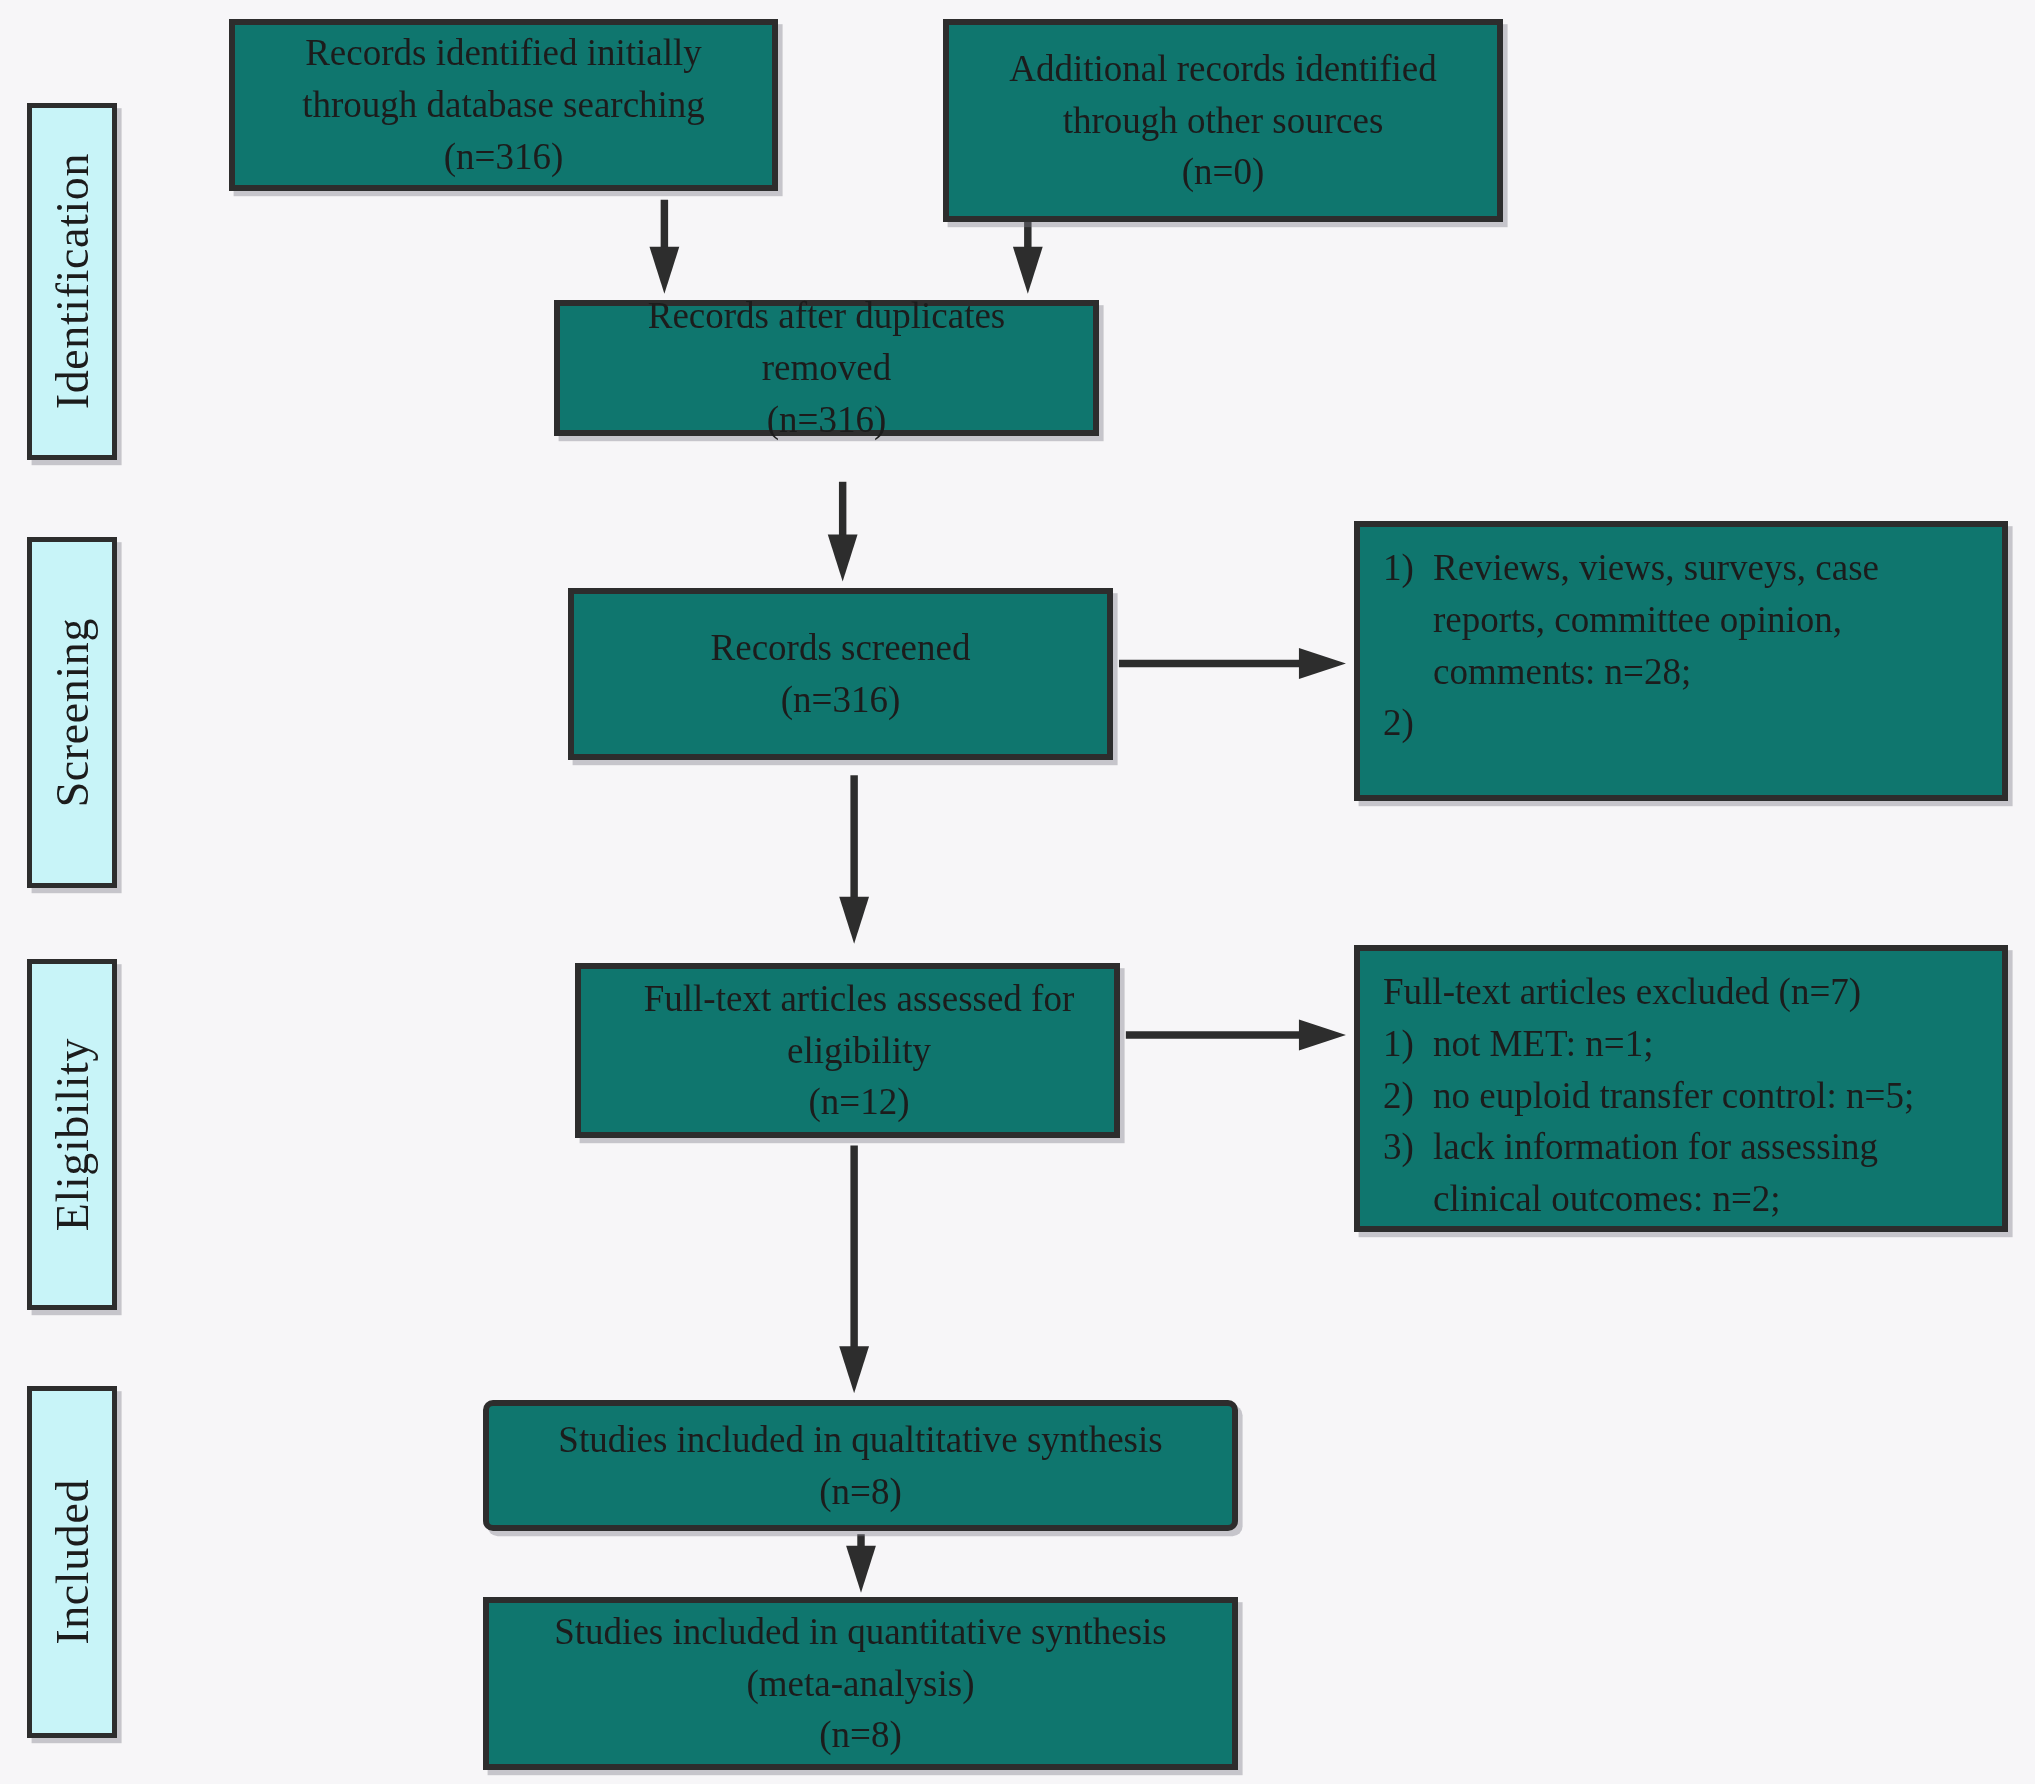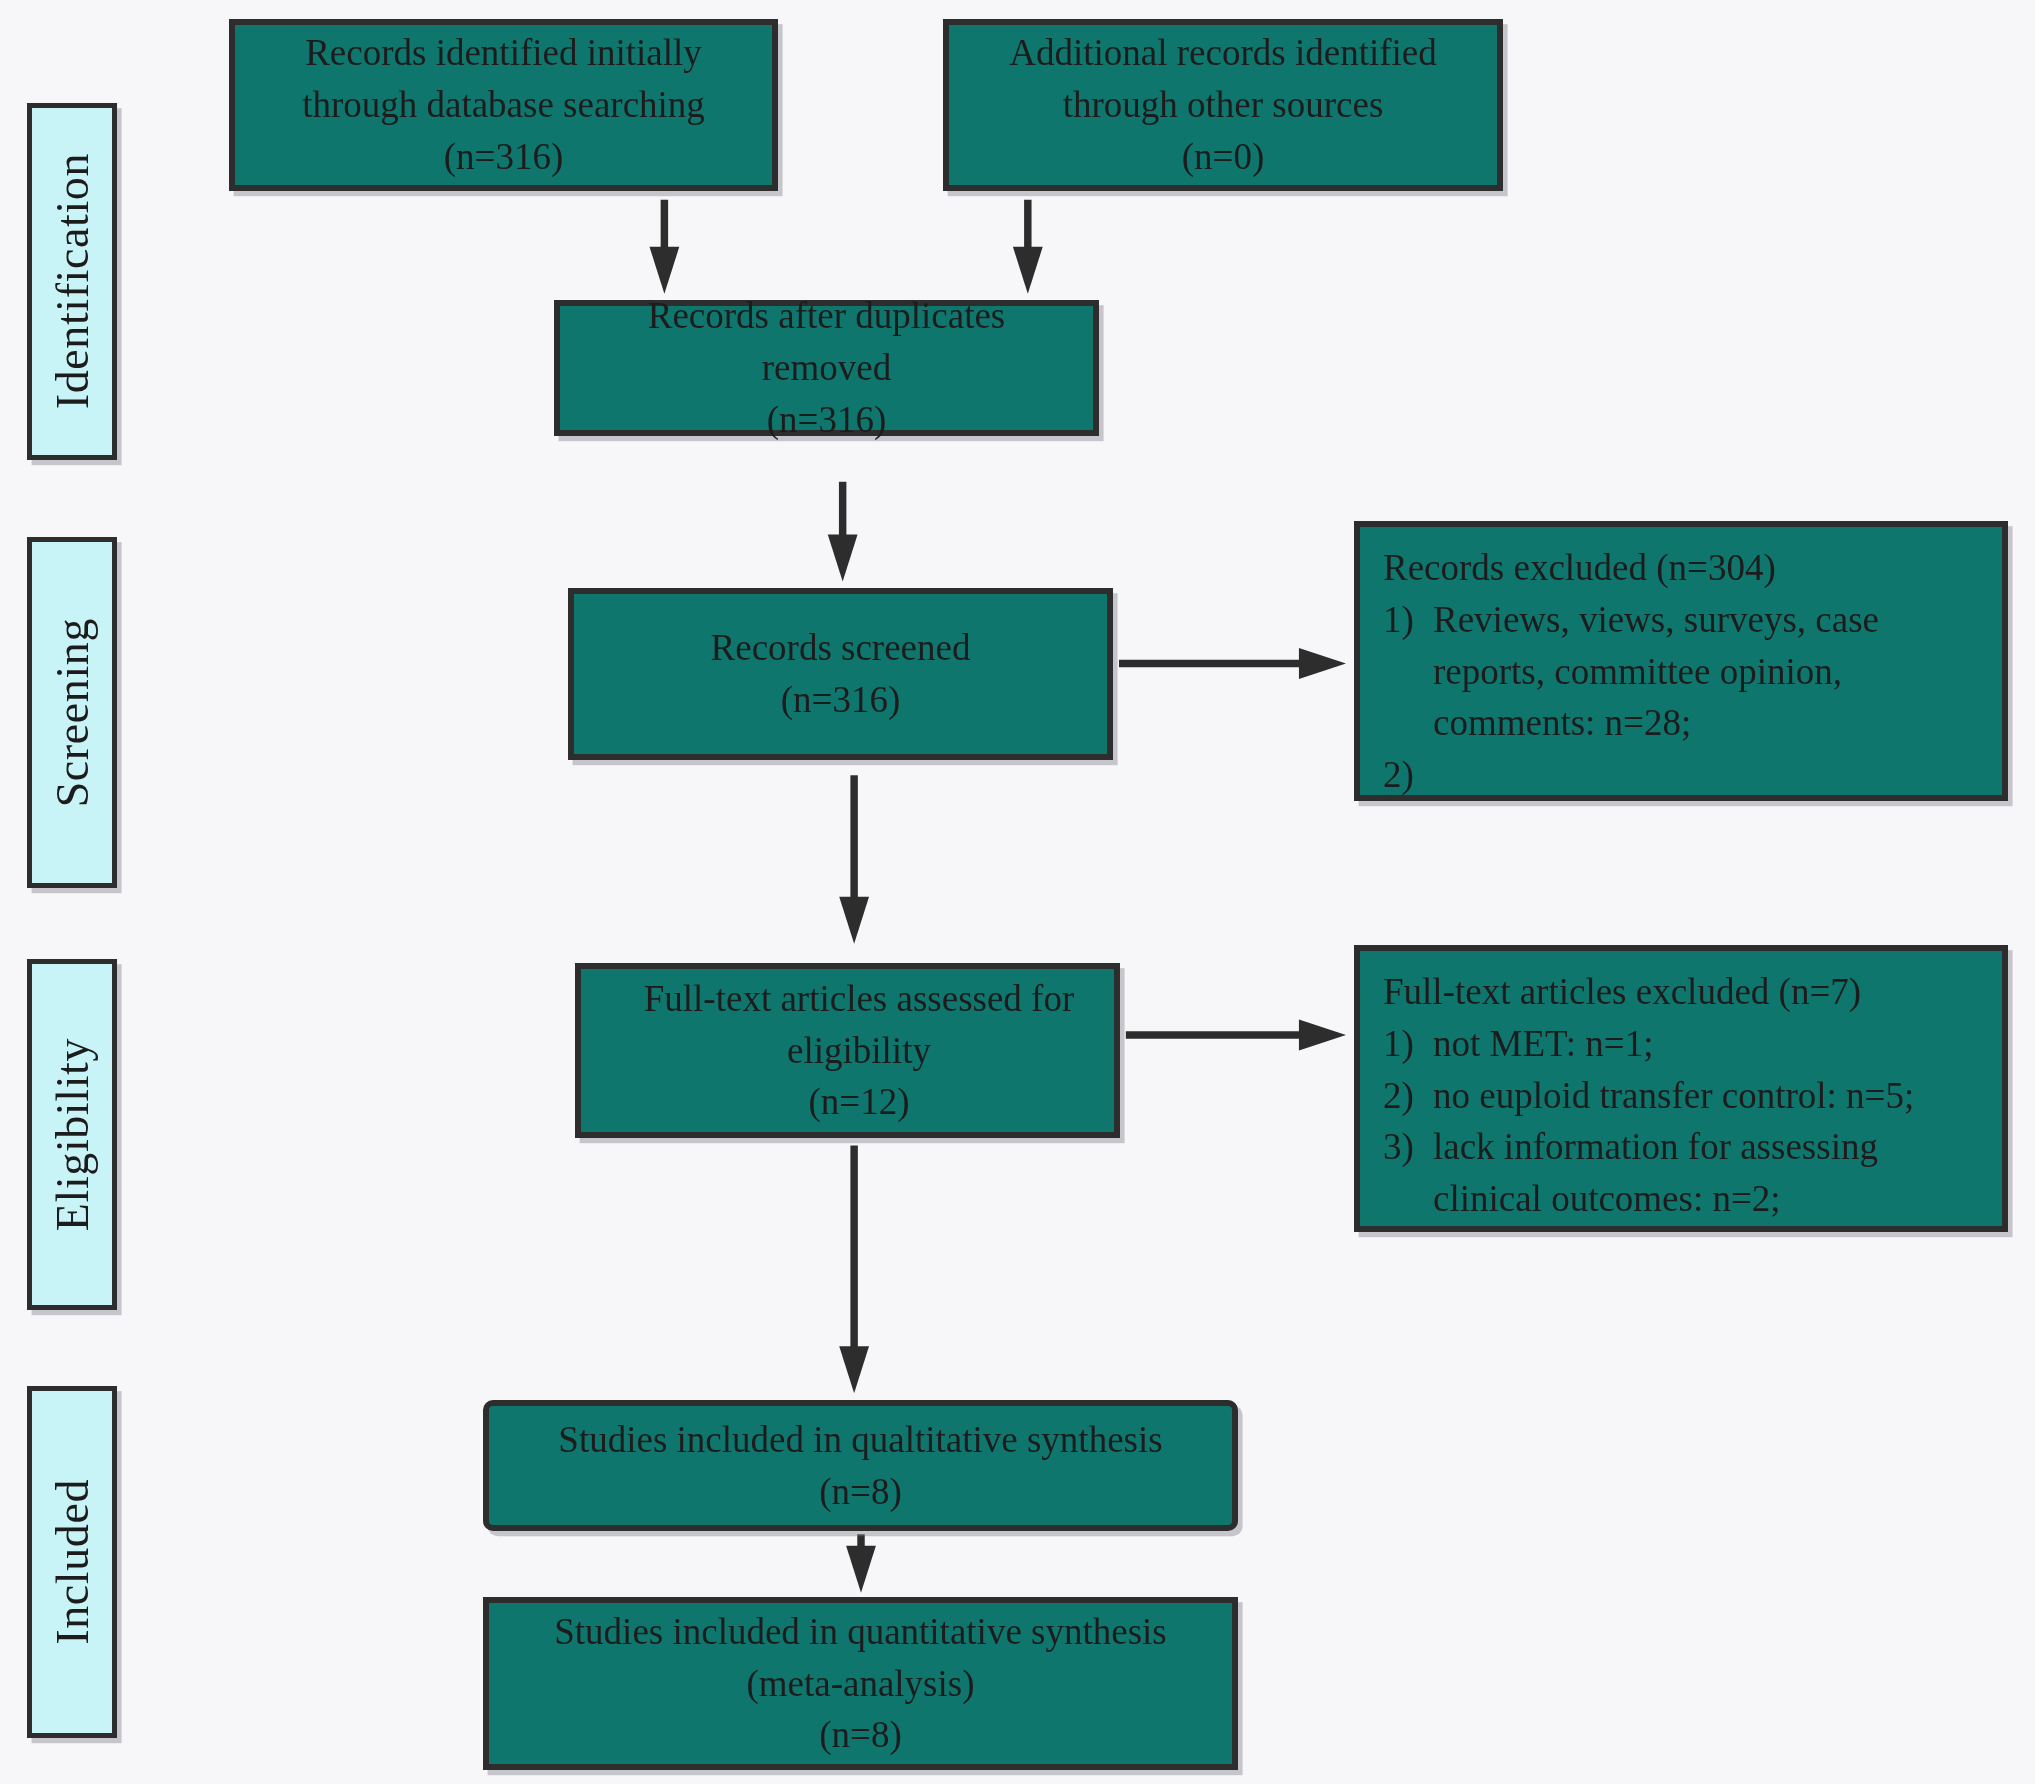--- a/index.html
+++ b/index.html
@@ -82,21 +82,21 @@
     white-space: nowrap;
   }
 
   
   #stage-identification { left: 27px;  top: 103px;  height: 357px; }
   #stage-screening      { left: 27px;  top: 537px;  height: 351px; }
   #stage-eligibility    { left: 27px;  top: 959px; height: 351px; }
   #stage-included       { left: 27px;  top: 1386px; height: 352px; }
 
   #box-identified        { left: 229px;  top: 19px;   width: 549px;  height: 172px; }
-  #box-other-sources     { left: 943px; top: 19px;   width: 560px;  height: 172px; }
+  #box-other-sources     { left: 943px; top: 19px;   width: 560px;  height: 203px; }
   #box-duplicates        { left: 554px;  top: 300px;  width: 545px;  height: 136px; }
   #box-screened          { left: 568px;  top: 588px; width: 545px;  height: 172px; }
   #box-records-excluded  { left: 1354px; top: 521px;  width: 654px; height: 280px; }
   #box-fulltext          { left: 575px; top: 963px; width: 545px;  height: 175px; padding-left: 23px; }
   #box-fulltext-excluded { left: 1354px; top: 945px; width: 654px; height: 287px; }
   #box-qualitative       { left: 483px;  top: 1400px; width: 755px; height: 131px; border-radius: 10px; }
   #box-quantitative      { left: 483px;  top: 1597px; width: 755px; height: 173px; }
 </style>
 </head>
 <body>
@@ -168,21 +168,20 @@
 removed
 (n=316)</div>
   </div>
 
   <div class="fbox" id="box-screened">
     <div class="flow-text">Records screened
 (n=316)</div>
   </div>
 
   <div class="fbox excl" id="box-records-excluded">
-    <div class="ex-title">Records excluded (n=304)</div>
     <div class="ex-item">
       <span class="ex-num">1)</span>
       <span class="ex-text">Reviews, views, surveys, case
 reports, committee opinion,
 comments: n=28;</span>
     </div>
     <div class="ex-item">
       <span class="ex-num">2)</span>
     </div>
   </div>

